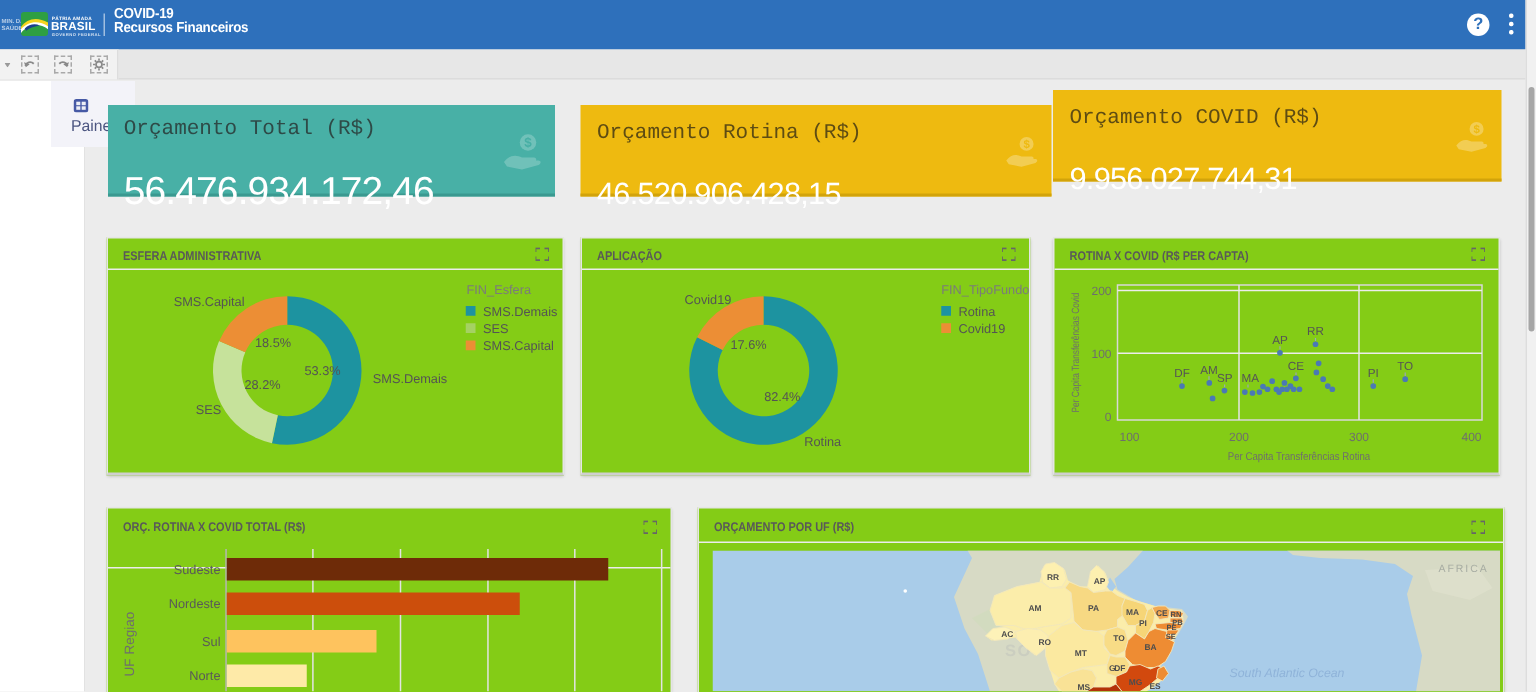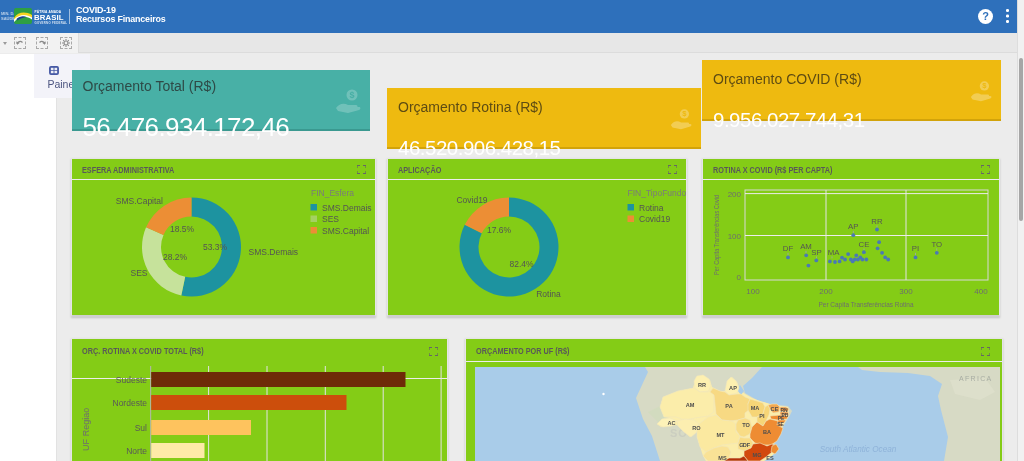--- a/index.html
+++ b/index.html
@@ -8,21 +8,21 @@
 #header{position:absolute;left:0;top:0;width:1024px;height:33px;background:#2e70bb;}
 #toolbar{position:absolute;left:0;top:33px;width:1024px;height:20px;background:#e7e7e7;border-bottom:1px solid #dcdcdc;}
 #toolbar .lft{position:absolute;left:0;top:0;width:79px;height:20px;background:#f2f2f2;border-right:1px solid #ddd;}
 .tbtn{position:absolute;top:3.5px;width:12px;height:12px;border:1px dashed #a9a9a9;}
 #sidebar{position:absolute;left:0;top:54px;width:57px;height:407px;background:#fff;border-right:1px solid #e2e2e2;}
 #selitem{position:absolute;left:0;top:0;width:56px;height:44px;background:#f3f3f9;margin-left:34px;}
 .card{position:absolute;background:#84cc16;box-shadow:0 1px 2px rgba(0,0,0,0.18);border:1px solid #e5e5e5;border-bottom:2px solid #cfcfcf;}
 .chead{position:absolute;left:0;top:0;right:0;height:21px;border-bottom:1px solid #ececec;}
 .ctitle{position:absolute;left:10px;top:6px;font-size:8.4px;font-weight:bold;color:#595959;letter-spacing:0;white-space:nowrap;transform:scaleX(0.87);transform-origin:left;}
 .kpi{position:absolute;height:61px;}
-.kpi .t{position:absolute;left:11px;top:8px;font-size:14px;white-space:nowrap;}
+.kpi .t{position:absolute;left:11px;top:8px;font-size:14px;white-space:nowrap;font-family:Liberation Mono, monospace;}
 .kpi .v{position:absolute;left:11px;color:#fff;white-space:nowrap;margin-top:16px;}
 svg text{font-family:"Liberation Sans",sans-serif;}
 </style>
 </head>
 <body>
 
 <div id="header">
   <div class="abs" style="left:1px;top:12px;font-size:4px;line-height:4.5px;color:rgba(255,255,255,0.65);font-weight:bold;">MIN. DA<br>SAÚDE</div>
   <svg class="abs" style="left:14px;top:8px;" width="18" height="16" viewBox="0 0 36 32">
     <rect x="0" y="0" width="36" height="32" rx="4" fill="#2e9f42"></rect>
@@ -89,21 +89,21 @@
 
 <div class="kpi" style="left:71.5px;top:70px;width:298.5px;background:#48b0a6;border-bottom:2px solid #3a9990;">
   <div class="t" style="color:#2e4a47;">Orçamento Total (R$)</div>
   <div class="v" style="top:26px;font-size:26px;letter-spacing:-0.6px;">56.476.934.172,46</div>
   <svg class="abs" style="right:8px;top:18px;opacity:0.22;" width="28" height="26" viewBox="0 0 28 26">
       <circle cx="18" cy="7" r="5.5" fill="#fff"></circle>
       <text x="18" y="10" font-size="9" text-anchor="middle" fill="#45ada3" font-weight="bold">$</text>
       <path d="M2,20 C6,15 10,15 14,17 L22,17 C24,17 24,20 22,20 L13,21 L24,19 C27,18.5 27,21 25,22 L14,25 L4,23 Z" fill="#fff"></path>
     </svg>
 </div>
-<div class="kpi" style="left:387px;top:88px;width:314px;background:#eeba10;border-bottom:2px solid #d2a30a;">
+<div class="kpi" style="left:387px;top:70px;width:314px;background:#eeba10;border-bottom:2px solid #d2a30a;">
   <div class="t" style="color:#5e4c13;top:11px;">Orçamento Rotina (R$)</div>
   <div class="v" style="top:32px;font-size:20.5px;letter-spacing:-0.5px;">46.520.906.428,15</div>
   <svg class="abs" style="right:8px;top:20px;opacity:0.28;" width="24" height="22" viewBox="0 0 28 26">
       <circle cx="18" cy="7" r="5.5" fill="#fff"></circle>
       <text x="18" y="10" font-size="9" text-anchor="middle" fill="#eeba10" font-weight="bold">$</text>
       <path d="M2,20 C6,15 10,15 14,17 L22,17 C24,17 24,20 22,20 L13,21 L24,19 C27,18.5 27,21 25,22 L14,25 L4,23 Z" fill="#fff"></path>
     </svg>
 </div>
 <div class="kpi" style="left:702px;top:60px;width:299px;background:#eeba10;border-bottom:2px solid #d2a30a;">
   <div class="t" style="color:#5e4c13;top:11px;">Orçamento COVID (R$)</div>

